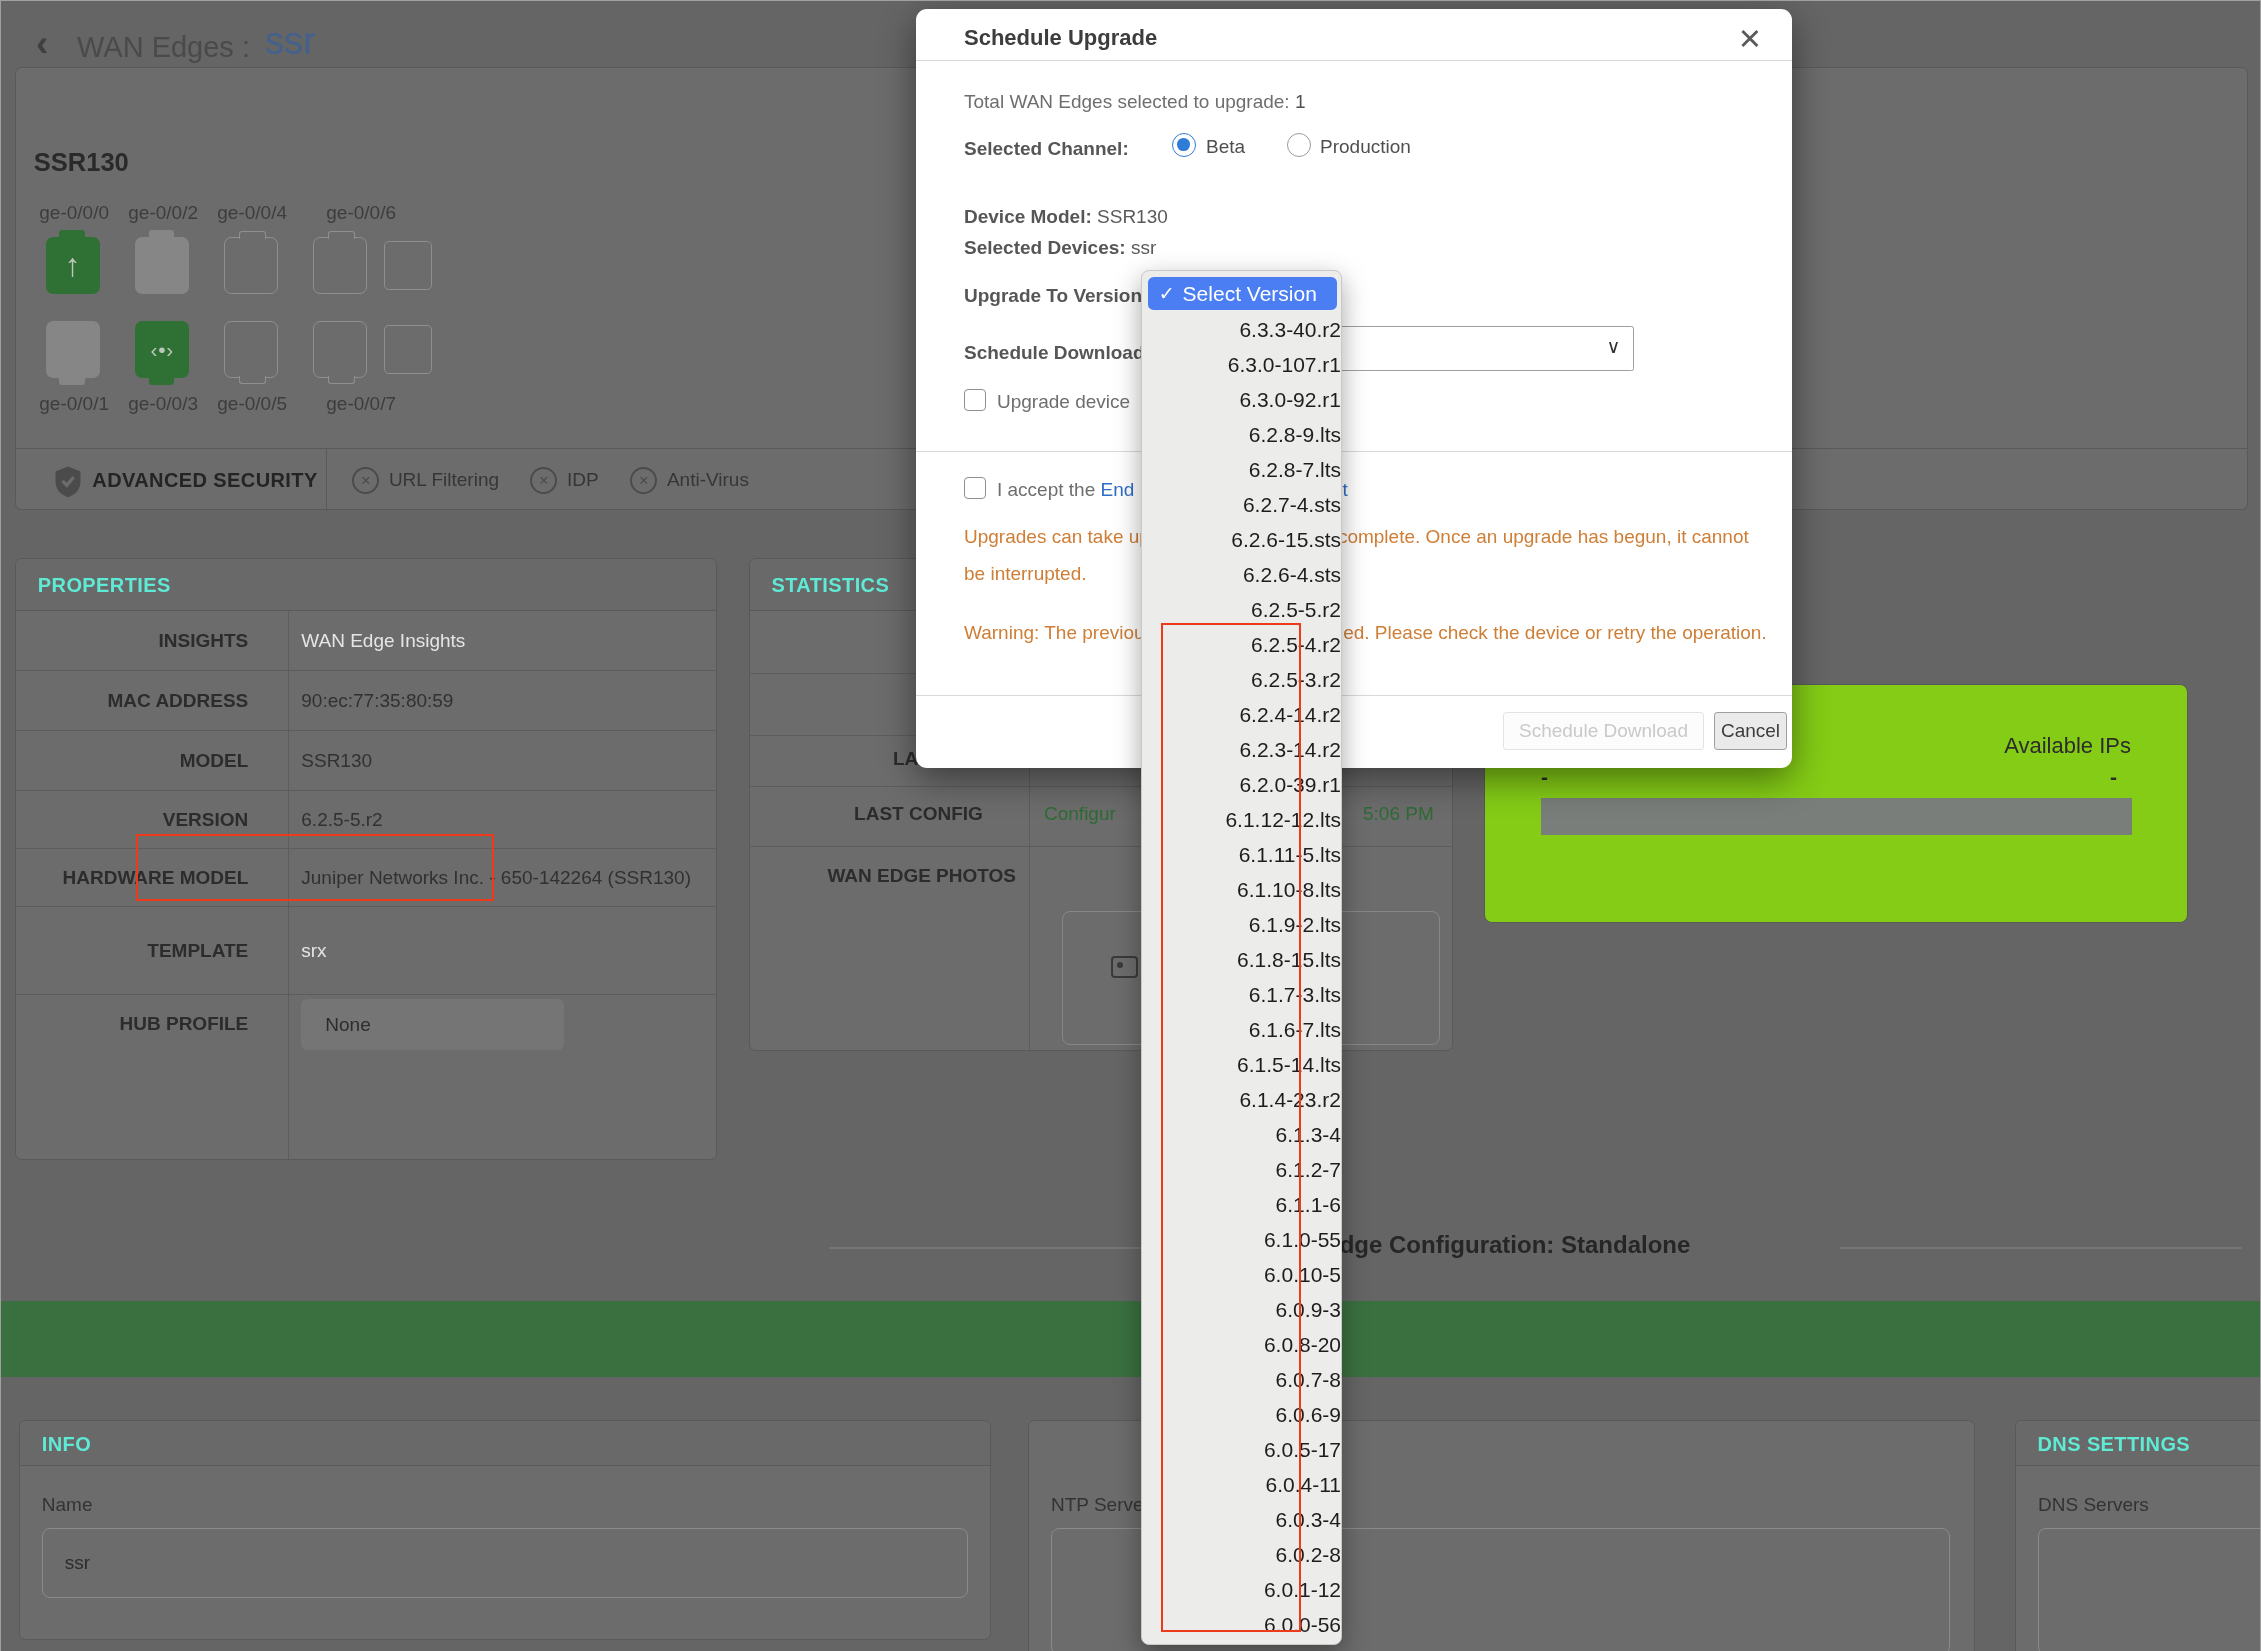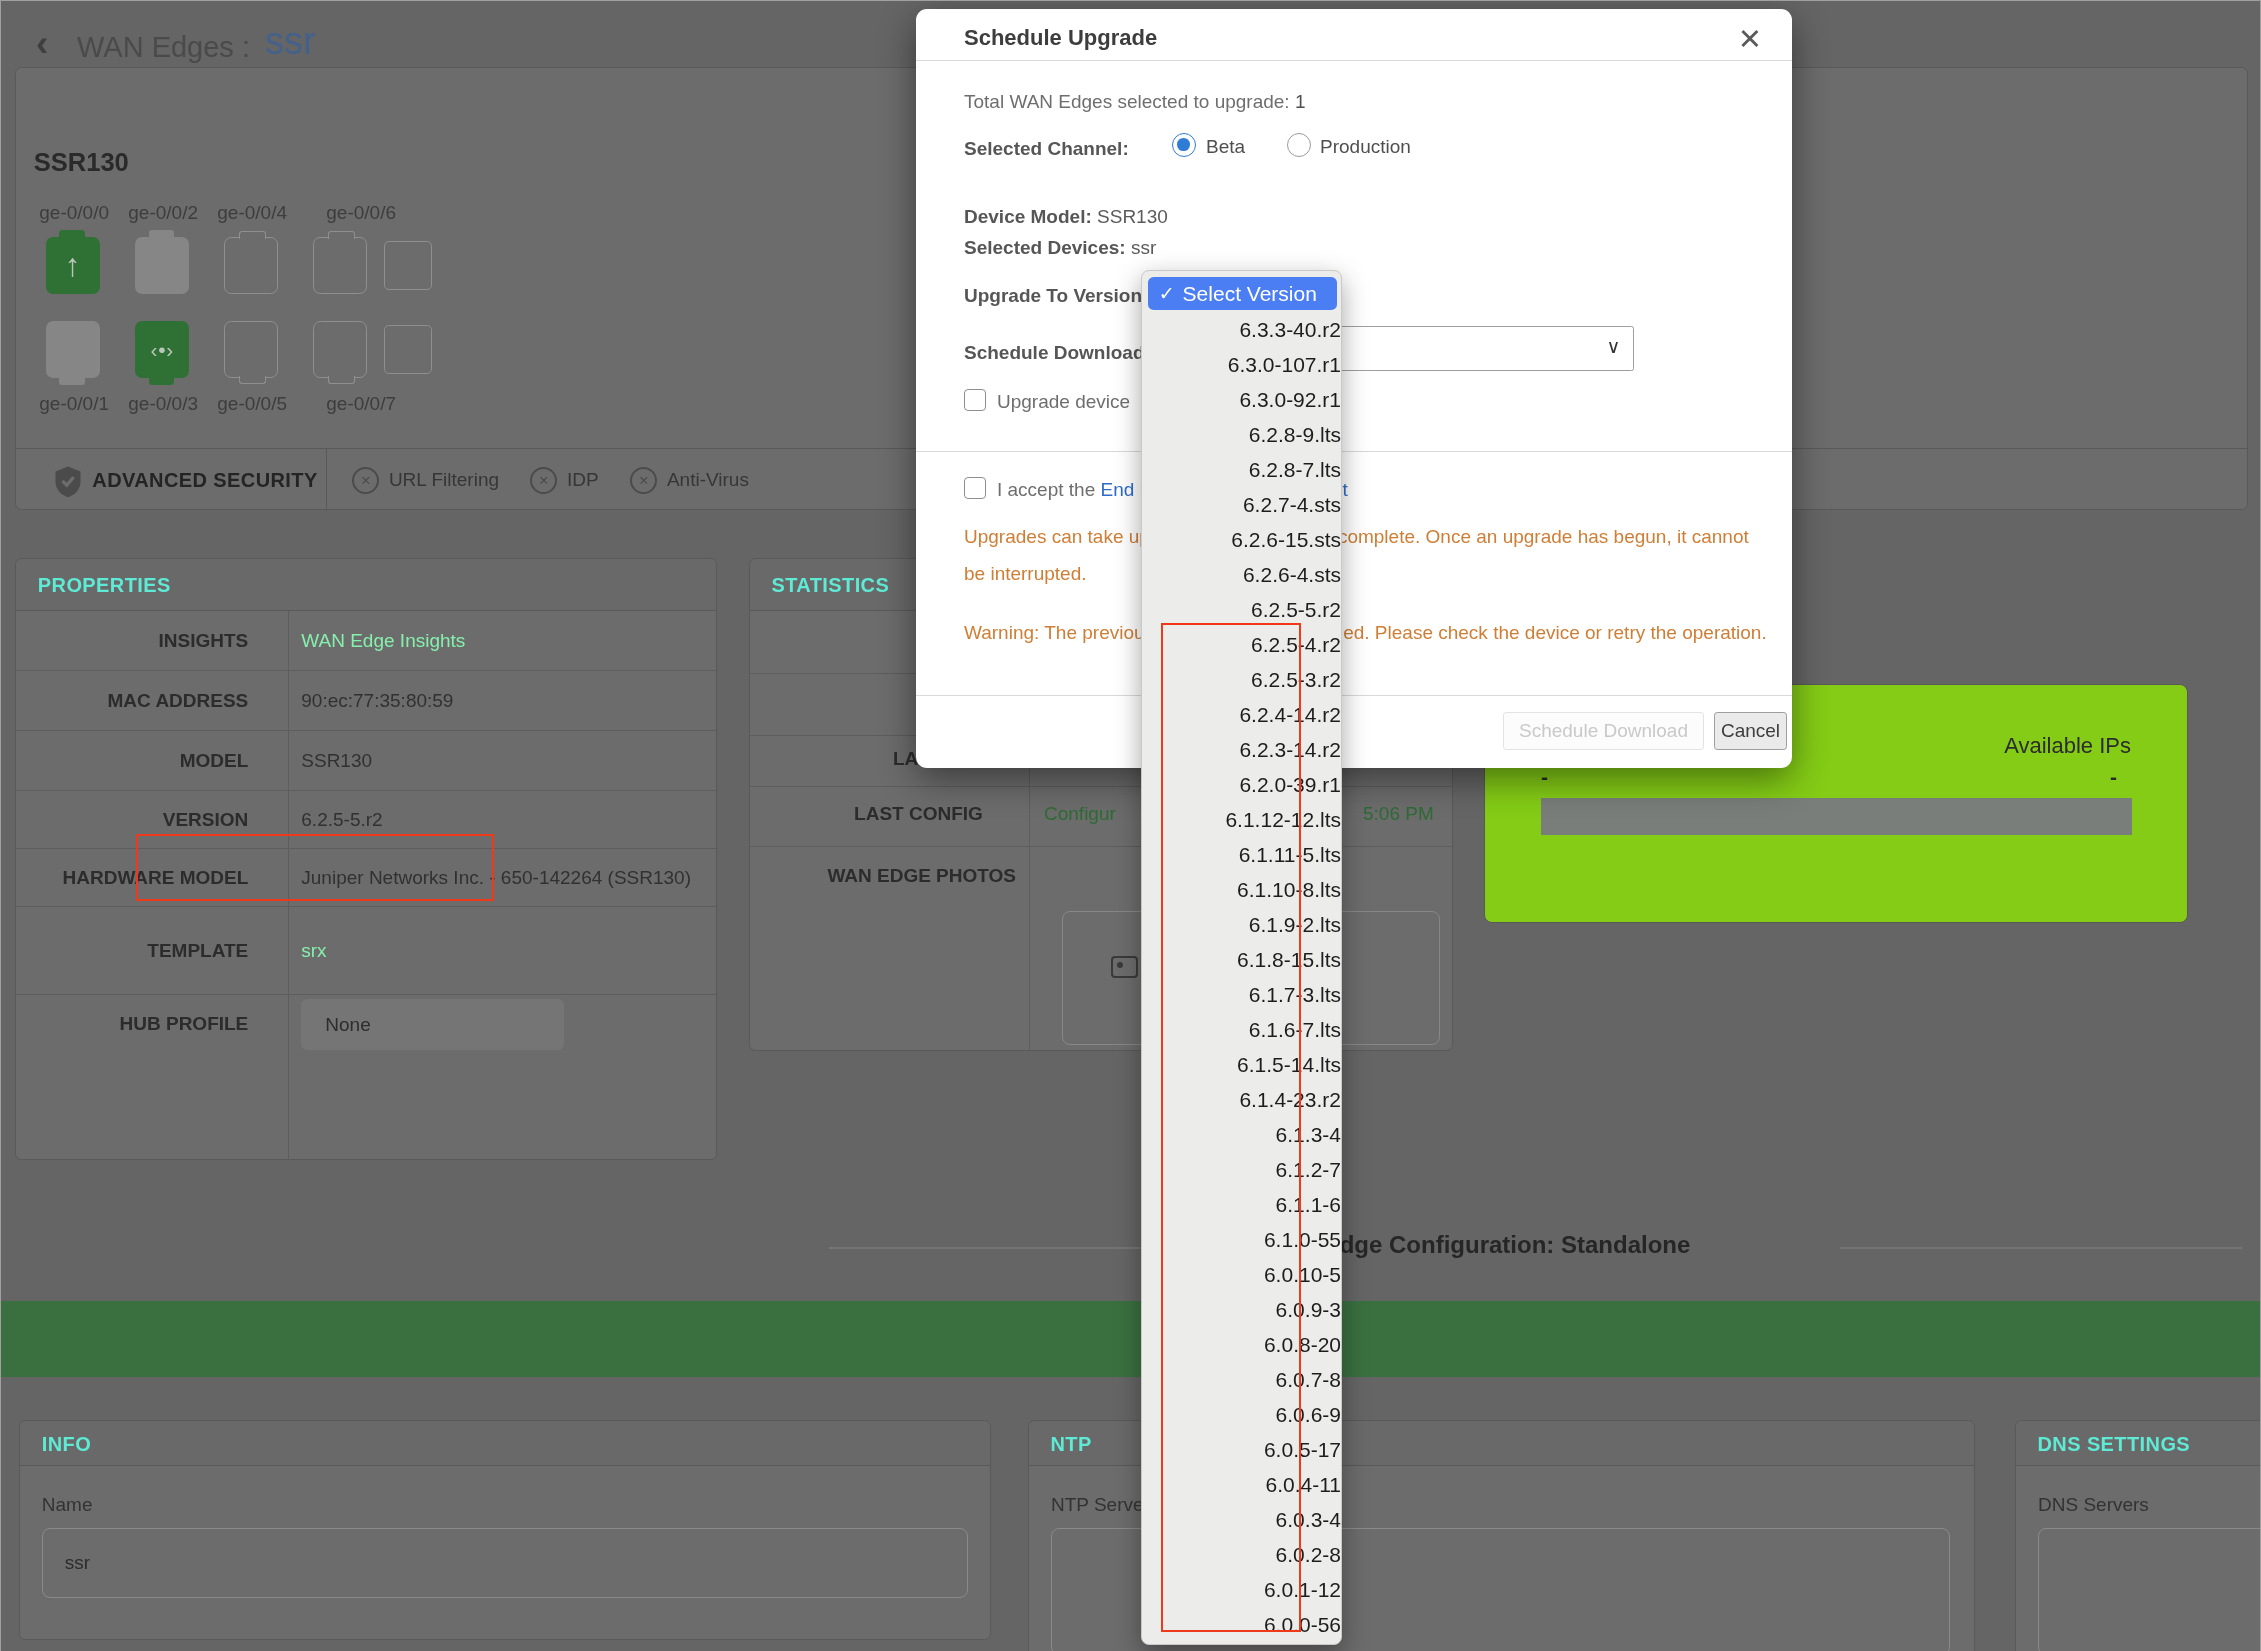--- a/index.html
+++ b/index.html
@@ -60,21 +60,21 @@
   .prop-rows { left:0; right:0; top:52px; }
   .prow { display:flex; align-items:center; border-bottom:0.8px solid #5d5d5d; }
   .prow:last-of-type { border-bottom:none; }
   .prow:nth-of-type(1){height:60px;} .prow:nth-of-type(2){height:60px;}
   .prow:nth-of-type(3){height:60px;} .prow:nth-of-type(4){height:58px;}
   .prow:nth-of-type(5){height:58px;} .prow:nth-of-type(6){height:88px;}
   .prow:nth-of-type(7){height:58px;} .prow:nth-of-type(8){height:109px;}
   .prow .lbl { width:253px; text-align:right; padding-right:21px; font-size:19px;
                font-weight:bold; color:#2c2c2c; flex:none; }
   .prow .val { padding-left:32px; font-size:19px; color:#313131; }
-  .prow .val.link { color:#86efac;text-align:center; }
+  .prow .val.link { color:#e5e5e5;text-align:center; }
   .prow:nth-of-type(6) .val { max-width:398px; line-height:1.45; }
   .prow .val.pill { margin-left:32px; padding:0 0 0 24px; background:#757575; border-radius:6.4px;
                     width:263px; height:51px; line-height:51px; color:#2d2d2d; }
 
   .stats { left:748px; top:557px; width:704px; height:493px; }
   .stats .panel-hdr { height:52px; } .stats .panel-hdr span { top:15px; }
   .stat-vdiv { left:279px; top:52px; bottom:0; width:0.8px; background:#5d5d5d; }
   .stat-sep { left:0; right:0; height:0.8px; background:#5d5d5d; }
   .stat-lbl { font-size:19px; font-weight:bold; color:#2c2c2c; }
   .stat-green { font-size:19px; color:#2f6b35; }
@@ -305,23 +305,20 @@
   </div>
 
   <div class="abs panel info-panel">
     <div class="abs panel-hdr">
         <span>INFO</span>
       </div>
     <div class="abs bpanel-lbl" style="left:21.5px;top:73px">Name</div>
     <div class="abs binput binput-text" style="left:21.5px;top:107px;width:926px;height:70px">ssr</div>
   </div>
   <div class="abs panel ntp-panel">
-    <div class="abs panel-hdr">
-        <span>NTP</span>
-      </div>
     <div class="abs bpanel-lbl" style="left:22px;top:73px">NTP Servers</div>
     <div class="abs binput" style="left:22px;top:107px;width:899px;height:127px"></div>
   </div>
   <div class="abs panel dns-panel">
     <div class="abs panel-hdr">
         <span>DNS SETTINGS</span>
       </div>
     <div class="abs bpanel-lbl" style="left:22px;top:73px">DNS Servers</div>
     <div class="abs binput" style="left:22px;top:107px;width:239px;height:127px"></div>
   </div>

